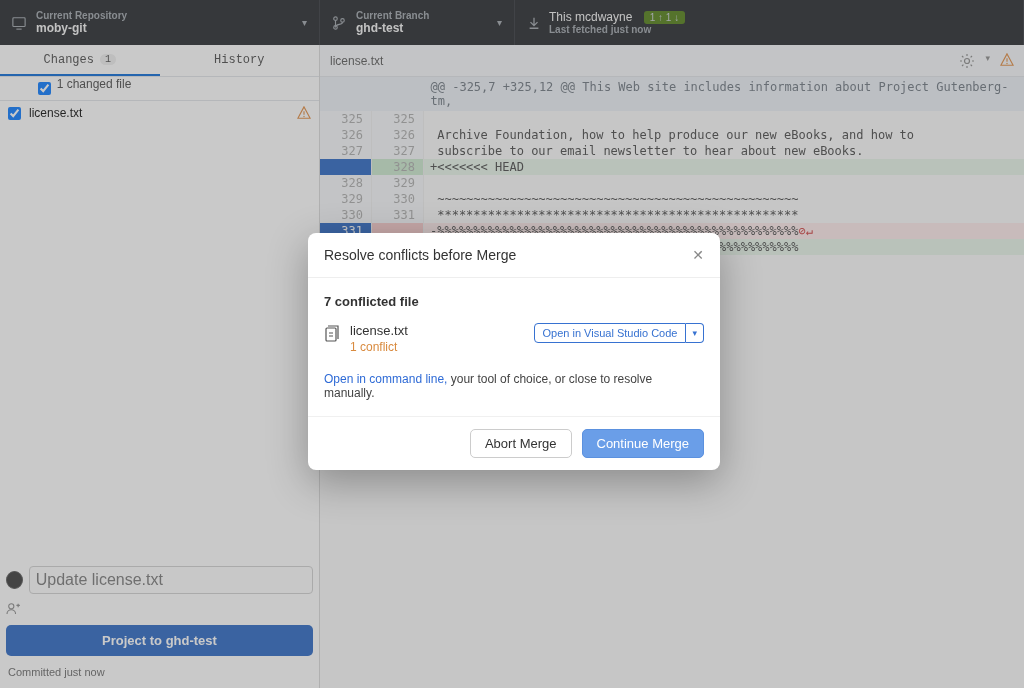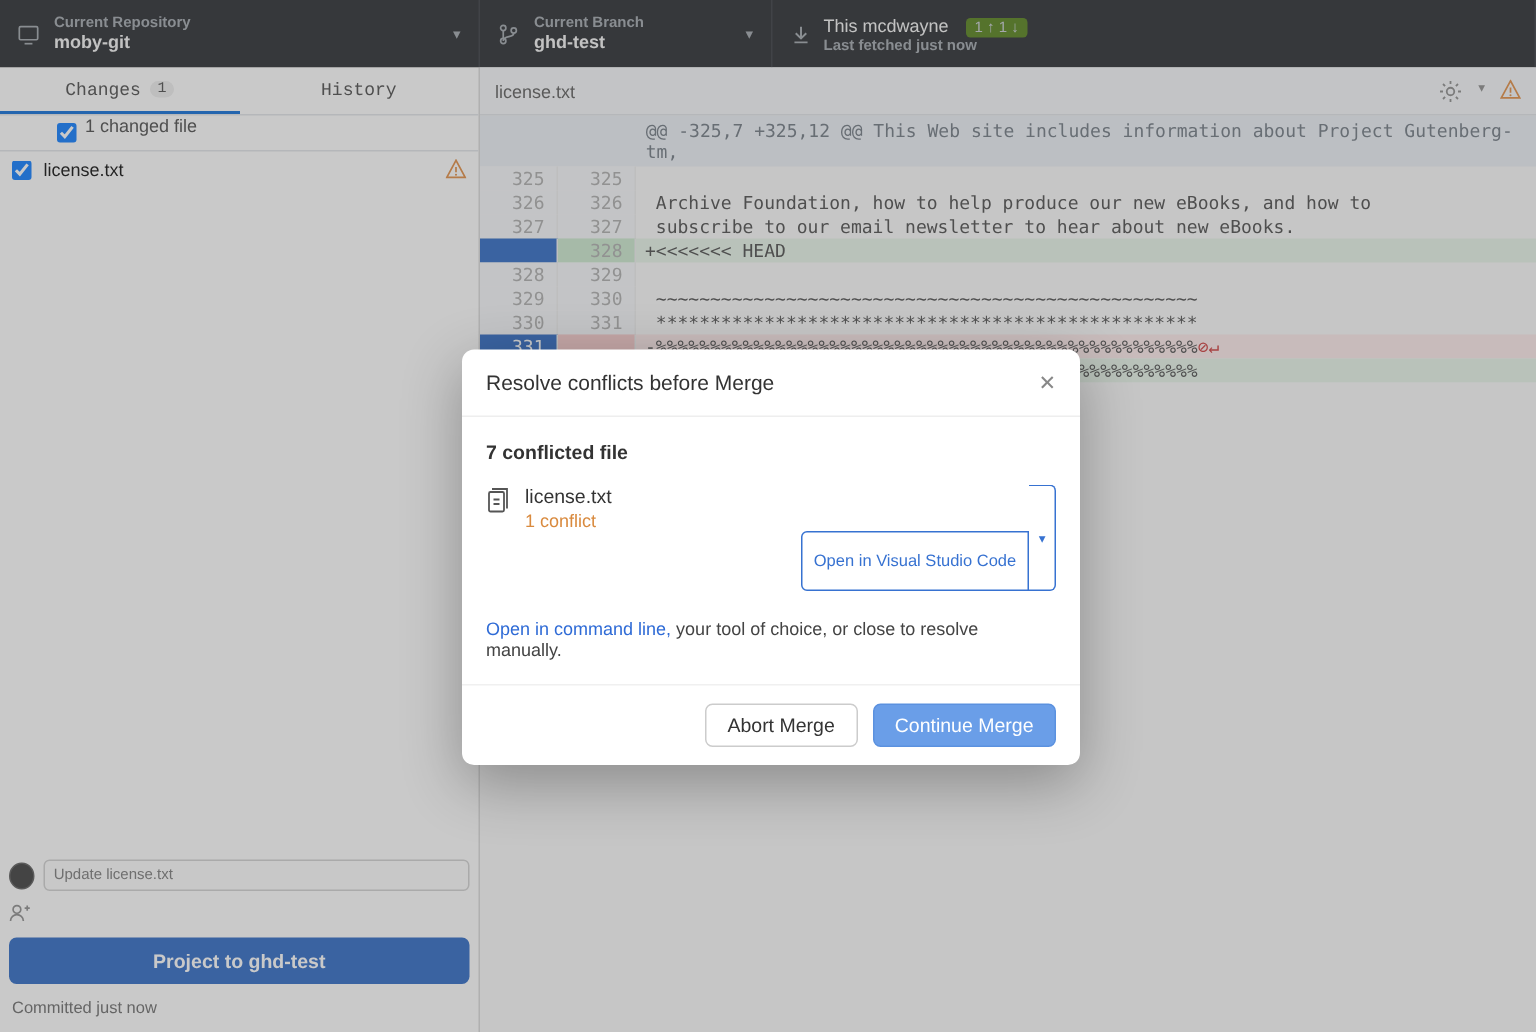--- a/index.html
+++ b/index.html
@@ -58,21 +58,21 @@
 .tab { flex: 1; display:flex; align-items:center; justify-content:center; gap:6px; cursor:pointer; border-bottom:2px solid transparent; color:#444;font-family:Liberation Mono, monospace; }
 .tab.active { border-bottom-color:#0366d6; font-weight:500; }
 .badge { background:#eee; border-radius:8px; padding:0 5px; font-size:10px; }
 .file-summary { height:24px; display:flex; justify-content:center; border-bottom:1px solid #e1e4e8; gap:6px; font-size:12px; color:#444;}
 .file-summary input { }
 .file-row { height:24px; display:flex; align-items:center; gap:8px; padding:0 8px; font-size:12px;}
 .file-row .warn { margin-left:auto; color:#e0883b; }
 .left-bottom { margin-top:auto; padding:6px; display:flex; flex-direction:column; gap:6px;}
 .summary-row { display:flex; align-items:center; gap:6px; }
 .avatar { width:18px; height:18px; border-radius:50%; background:#333; border:1px solid #555;}
-.summary-input, .desc-input { width:100%; border:1px solid #d0d0d0; border-radius:4px; padding:4px 6px; font-size:10px; background:#fdfdfd; color:#999;}
+.summary-input, .desc-input { width:100%; border:1px solid #d0d0d0; border-radius:4px; padding:4px 6px; font-size:16px; background:#fdfdfd; color:#999;}
 .desc-input { height:52px; resize:none; }
 .coauthor { color:#888; font-size:13px; padding:2px 0;}
 .commit-btn { background:#2463c2; color:#fff; border:none; border-radius:5px; padding:8px 0; font-size:13px; font-weight:600; cursor:pointer;}
 .committed { font-size:11px; color:#666; padding:4px 2px;}
 
 
 .right { flex:1; display:flex; flex-direction:column; background:#fafafa;}
 .file-header { height:32px; display:flex; align-items:center; padding:0 10px; border-bottom:1px solid #e1e4e8; background:#f6f8fa; font-size:12px; color:#555;}
 .file-header .actions { margin-left:auto; display:flex; gap:10px; color:#888;}
 .diff-view { font-family: ui-monospace, SFMono-Regular, Menlo, Consolas, monospace; font-size:12px; overflow:hidden;}
@@ -104,21 +104,21 @@
 .modal-head { padding:14px 16px; border-bottom:1px solid #eee; display:flex; align-items:center;}
 .modal-head .title { font-size:14px; color:#333;}
 .modal-head .close { margin-left:auto; color:#888; cursor:pointer; font-size:14px;}
 .modal-body { padding:16px; font-size:13px; color:#333;}
 .modal-body .count { font-weight:600; margin-bottom:14px;}
 .conflict-item { display:flex; align-items:flex-start; gap:10px; margin-bottom:18px;}
 .conflict-item .file-icon { color:#555; margin-top:2px;}
 .conflict-item .names { display:flex; flex-direction:column; gap:2px;}
 .conflict-item .conflict-count { color:#d98a3e; font-size:12px;}
 .open-btn-group { margin-left:auto; display:flex;}
-.open-btn { border:1.5px solid #3772d1; color:#3772d1; background:#fff; border-radius:4px 0 0 4px; padding:13px 8px; font-size:11px; cursor:pointer;margin-top:31px;}
+.open-btn { border:1.5px solid #3772d1; color:#3772d1; background:#fff; border-radius:4px 0 0 4px; padding:3px 8px; font-size:11px; cursor:pointer;}
 .open-drop { border:1.5px solid #3772d1; border-left:none; border-radius:0 4px 4px 0; padding:3px 6px; color:#3772d1; background:#fff; cursor:pointer; font-size:9px;}
 .help-text { font-size:12px; color:#444; margin-top:6px;}
 .help-text .link { color:#2f6bd6; cursor:pointer;}
 .modal-foot { padding:12px 16px; display:flex; justify-content:flex-end; gap:10px; border-top:1px solid #f0f0f0;}
 .btn { border-radius:5px; padding:6px 14px; font-size:13px; cursor:pointer;}
 .btn-secondary { background:#fff; border:1px solid #ccc; color:#333;}
 .btn-primary { background:#6a9ee8; border:1px solid #5b91df; color:#fff;}
 
 svg { display:block; }
 </style>

